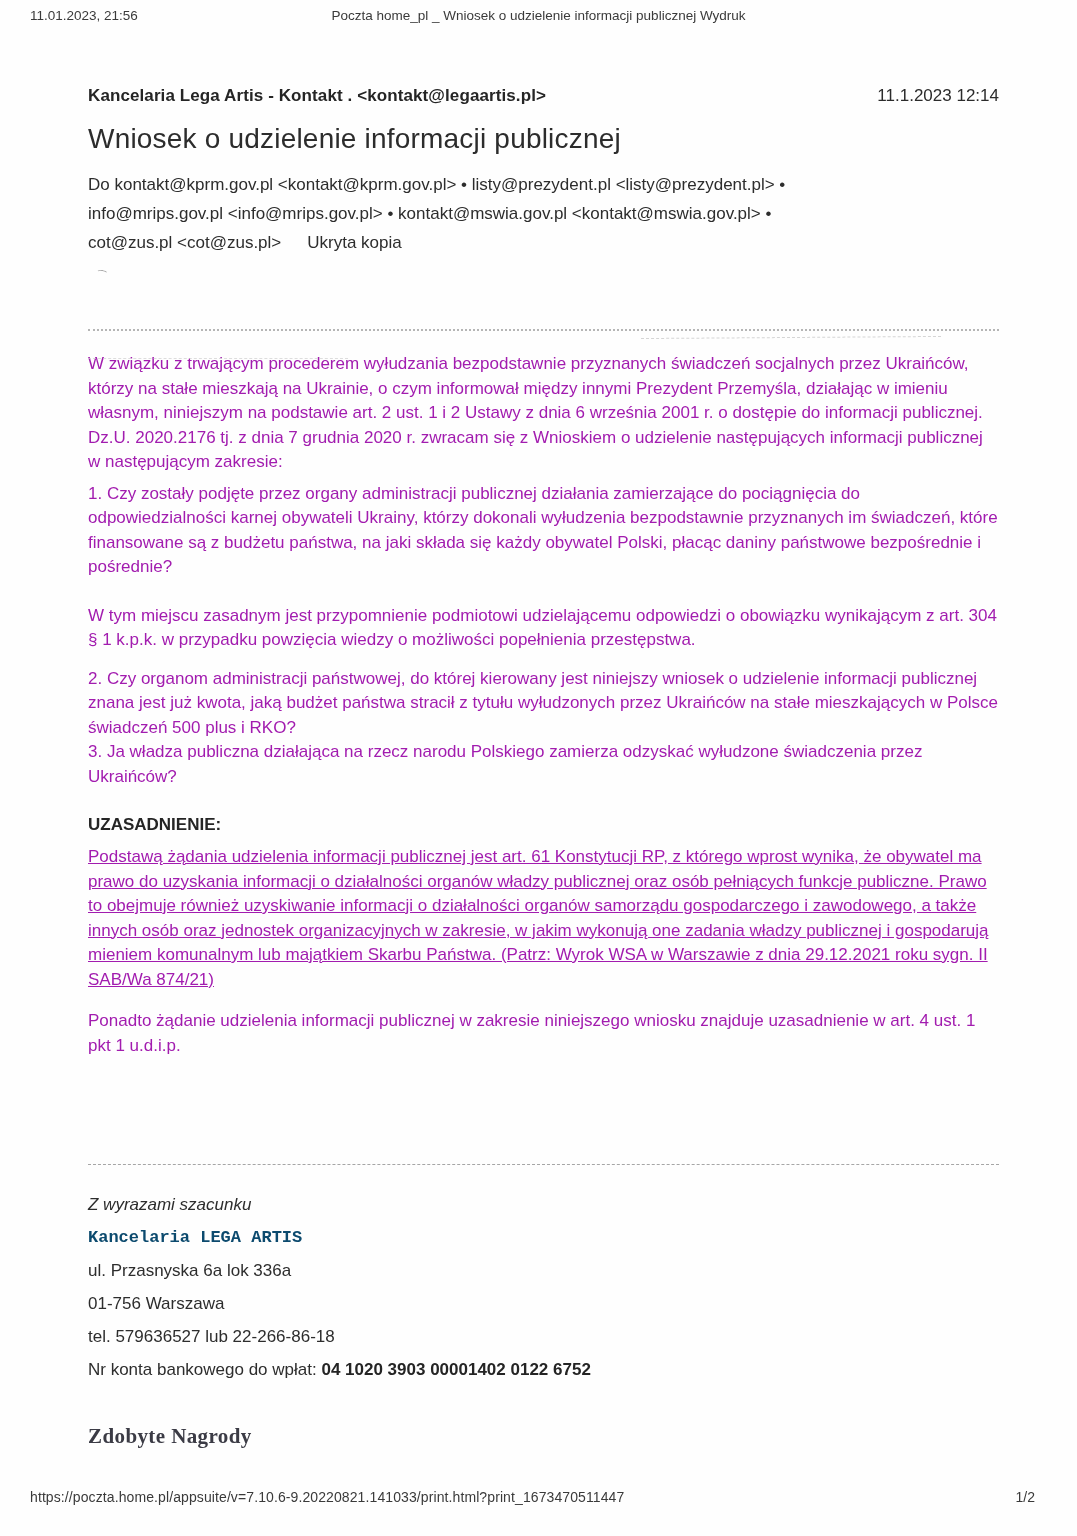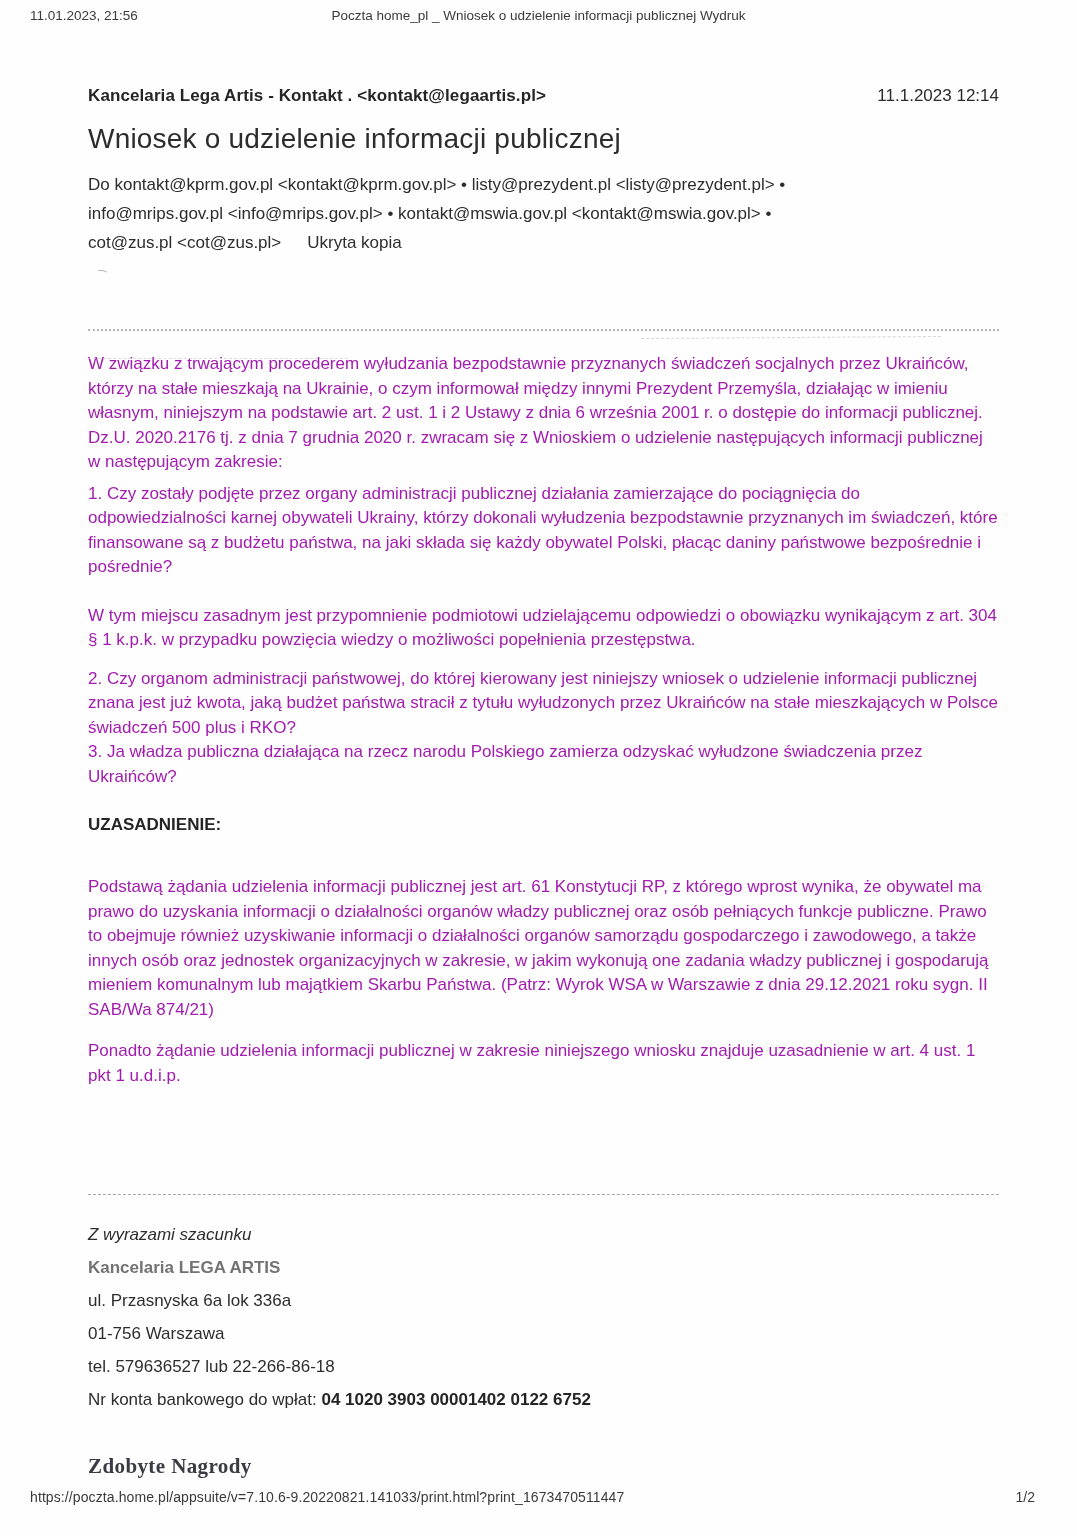--- a/index.html
+++ b/index.html
@@ -76,27 +76,27 @@
 
   .body-text { font-size: 17px; line-height: 24.5px; color: #a21caf; }
   .p-intro    { margin-top: 21px; }
   .p-item1    { margin-top: 7px; }
   .p-reminder { margin-top: 24px; }
   .p-item2    { margin-top: 14px; }
   .p-item3    { margin-top: 0; }
   .justification-heading {
     margin-top: 26px; font-size: 17px; font-weight: bold; color: #252525;
   }
-  .p-justif   { margin-top: 40px; }
+  .p-justif   { margin-top: 10px; text-decoration: underline; }
   .p-udip     { margin-top: 17px; }
 
   .signature { margin-top: 29px; font-size: 17px; color: #2d2d2d; }
   .signature p { margin-bottom: 12px; line-height: 21px; }
   .closing-line { font-style: italic; }
-  .company-name { font-weight: bold; color: #737373; }
+  .company-name { font-weight: bold; color: #0c4a6e; font-family: Liberation Mono, monospace; }
   .bank-number { font-weight: bold; color: #242424; }
 
   .awards-heading {
     margin-top: 44px;
     font-family: "Liberation Serif", "DejaVu Serif", serif;
     font-size: 21px; font-weight: bold; color: #3b3b45;
     letter-spacing: 0.4px;
   }
 </style>
 </head>

